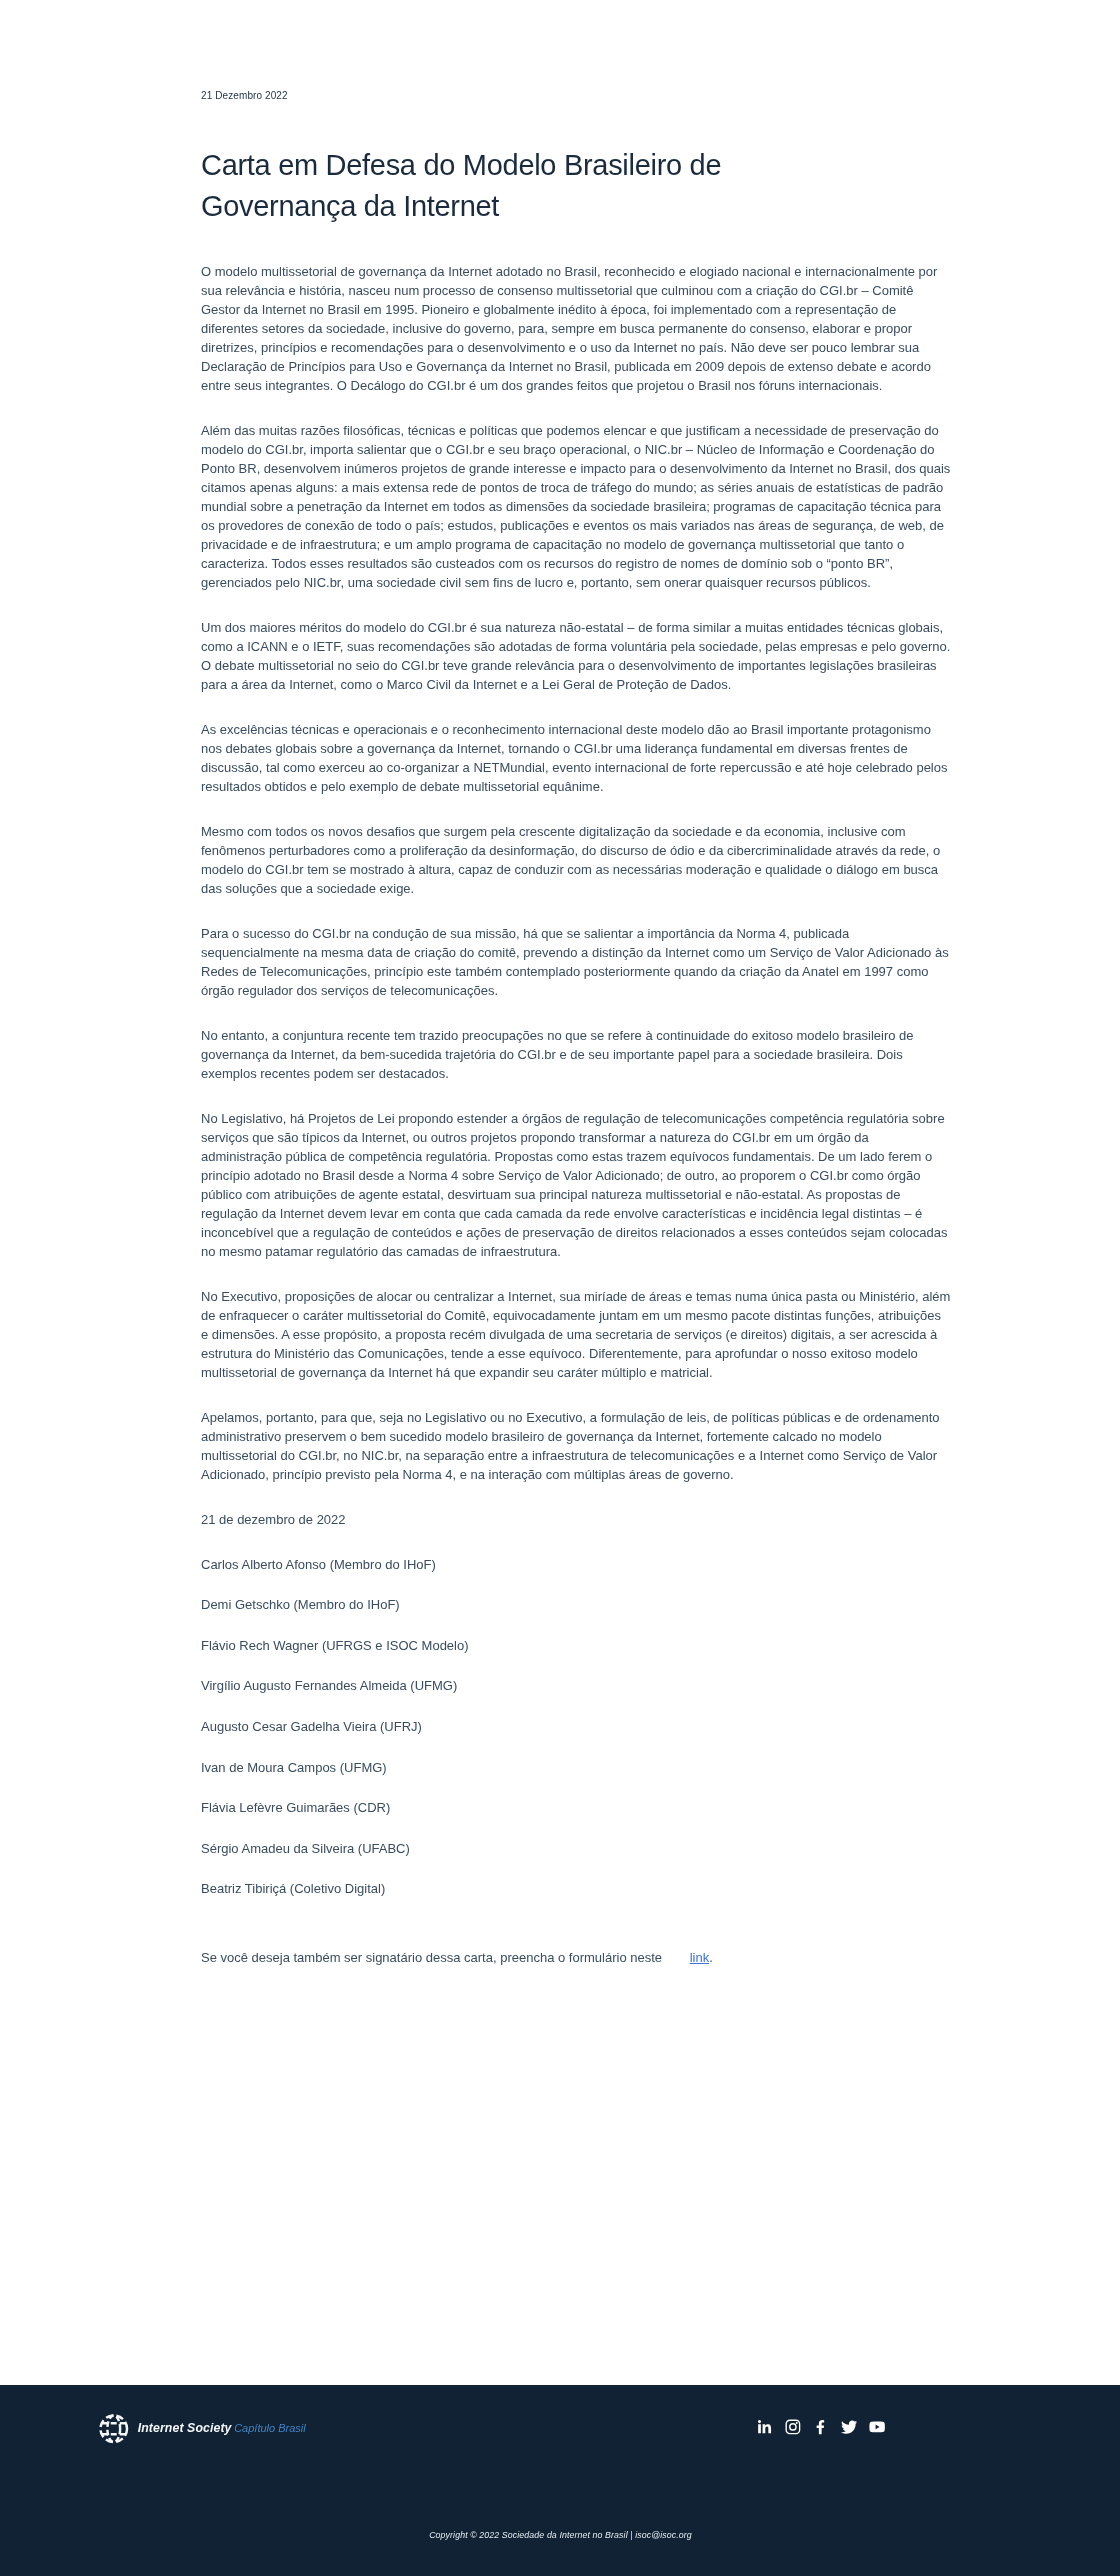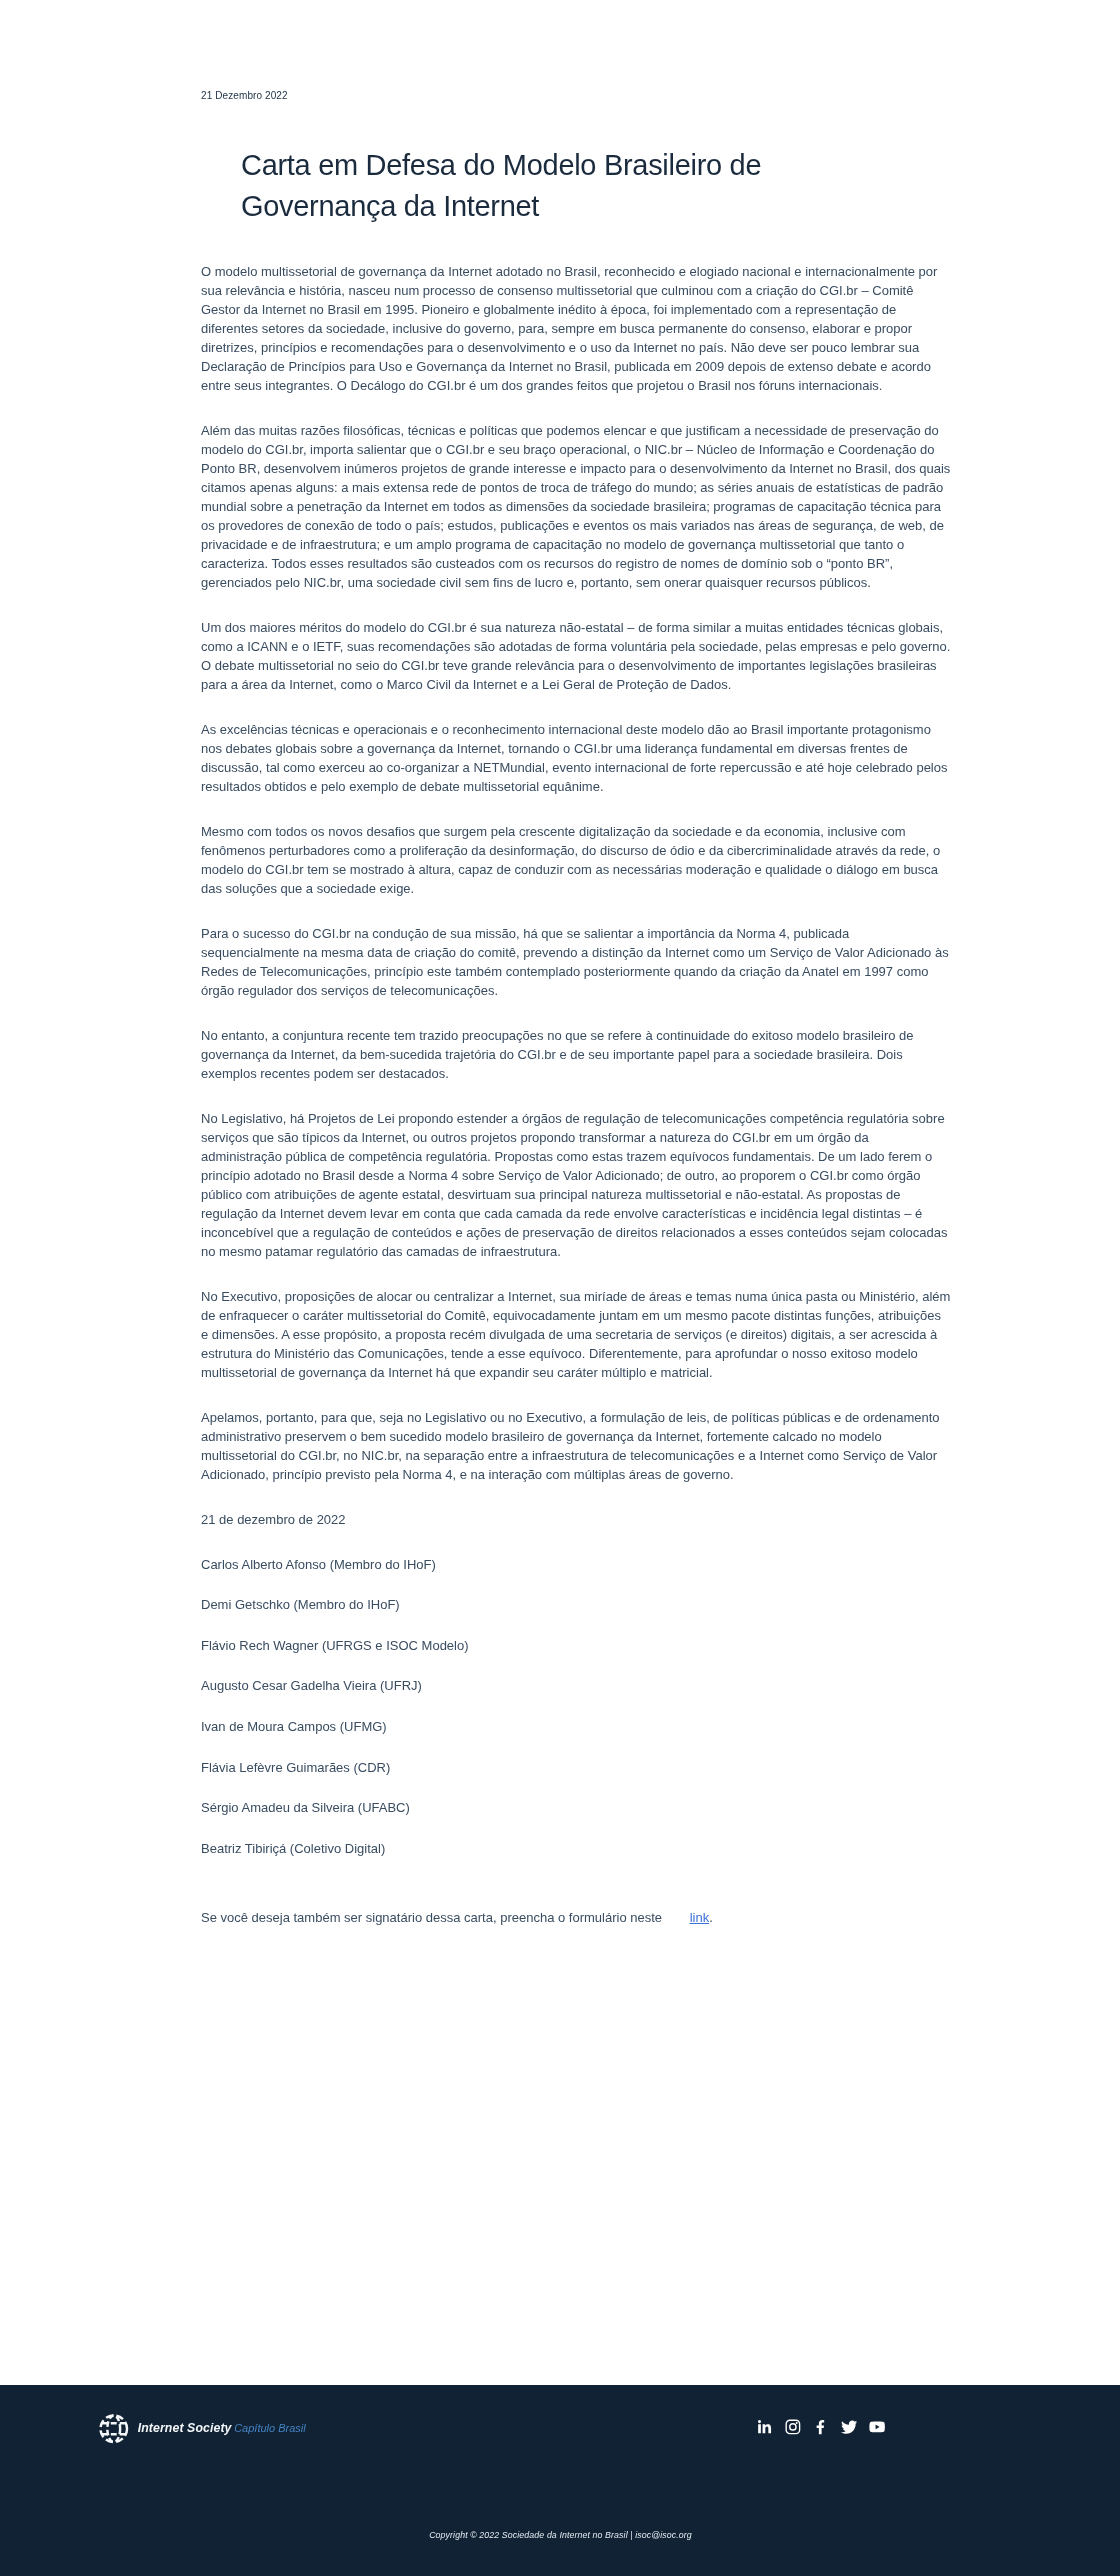--- a/index.html
+++ b/index.html
@@ -24,21 +24,21 @@
     letter-spacing: 0.1px;
   }
   h1.page-title {
     margin: 43px 0 35px 0;
     font-size: 29px;
     line-height: 41px;
     font-weight: 400;
     letter-spacing: -0.3px;
     color: #1b2b3e;
   }
-  h1.page-title span { display: block; margin-left: 40px; }
+  h1.page-title span { display: block; }
 
   .article-body p,
   .closing-date,
   .signup-line {
     margin: 0 0 26px 0;
     font-size: 13px;
     font-weight: 300;
     line-height: 19px;
     color: #394c60;
     max-width: 750px;
@@ -141,20 +141,21 @@
       <p>No Executivo, proposições de alocar ou centralizar a Internet, sua miríade de áreas e temas numa única pasta ou Ministério, além de enfraquecer o caráter multissetorial do Comitê, equivocadamente juntam em um mesmo pacote distintas funções, atribuições e dimensões. A esse propósito, a proposta recém divulgada de uma secretaria de serviços (e direitos) digitais, a ser acrescida à estrutura do Ministério das Comunicações, tende a esse equívoco. Diferentemente, para aprofundar o nosso exitoso modelo multissetorial de governança da Internet há que expandir seu caráter múltiplo e matricial.</p>
       <p>Apelamos, portanto, para que, seja no Legislativo ou no Executivo, a formulação de leis, de políticas públicas e de ordenamento administrativo preservem o bem sucedido modelo brasileiro de governança da Internet, fortemente calcado no modelo multissetorial do CGI.br, no NIC.br, na separação entre a infraestrutura de telecomunicações e a Internet como Serviço de Valor Adicionado, princípio previsto pela Norma 4, e na interação com múltiplas áreas de governo.</p>
     </div>
 
   <p class="closing-date">21 de dezembro de 2022</p>
 
   <div class="signatories">
       <p>Carlos Alberto Afonso (Membro do IHoF)</p>
       <p>Demi Getschko (Membro do IHoF)</p>
       <p>Flávio Rech Wagner (UFRGS e ISOC Modelo)</p>
+      <p>Virgílio Augusto Fernandes Almeida (UFMG)</p>
       <p>Augusto Cesar Gadelha Vieira (UFRJ)</p>
       <p>Ivan de Moura Campos (UFMG)</p>
       <p>Flávia Lefèvre Guimarães (CDR)</p>
       <p>Sérgio Amadeu da Silveira (UFABC)</p>
       <p>Beatriz Tibiriçá (Coletivo Digital)</p>
     </div>
 
   <p class="signup-line"><span>Se você deseja também ser signatário dessa carta, preencha o formulário neste </span><a>link</a><span>.</span></p>
 </main>
 

